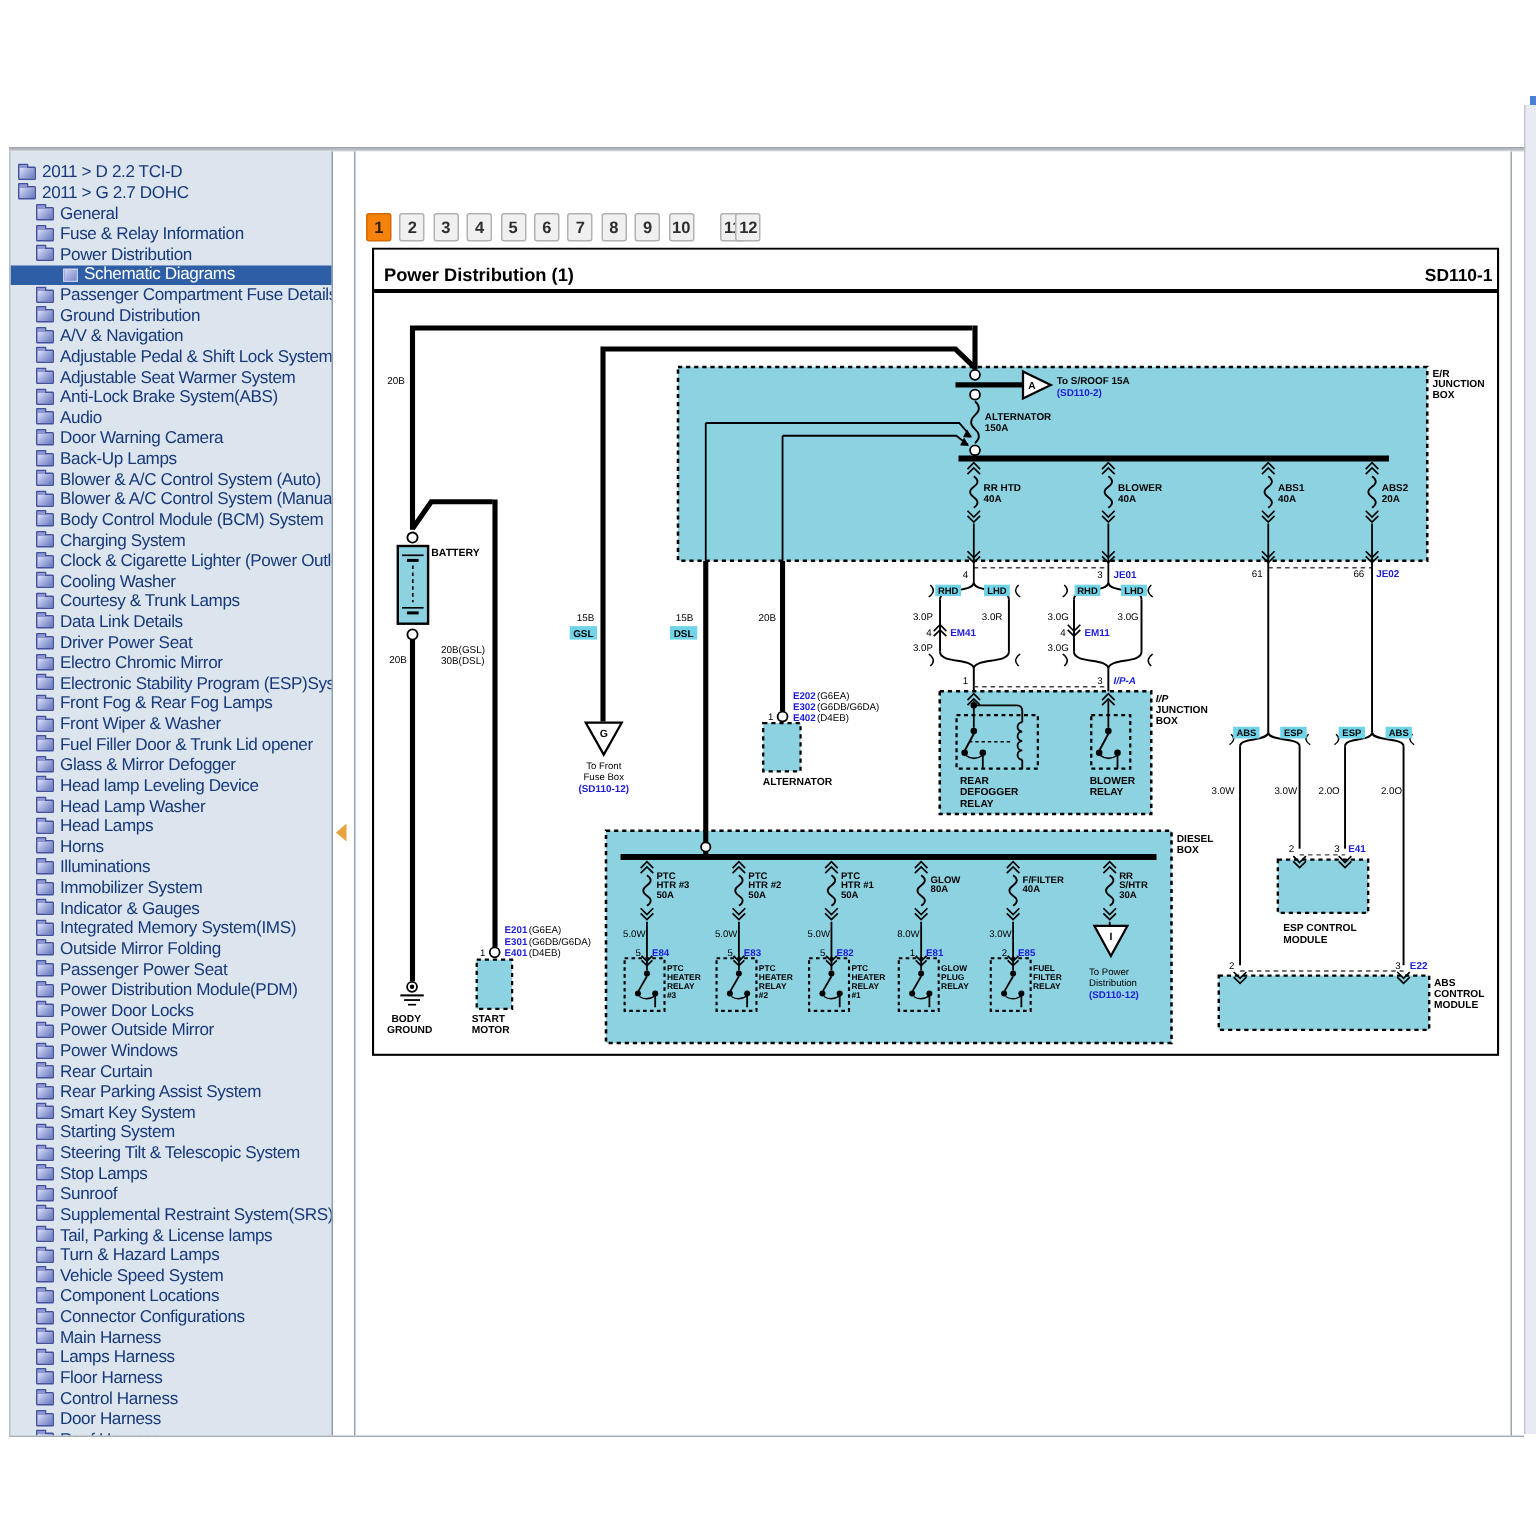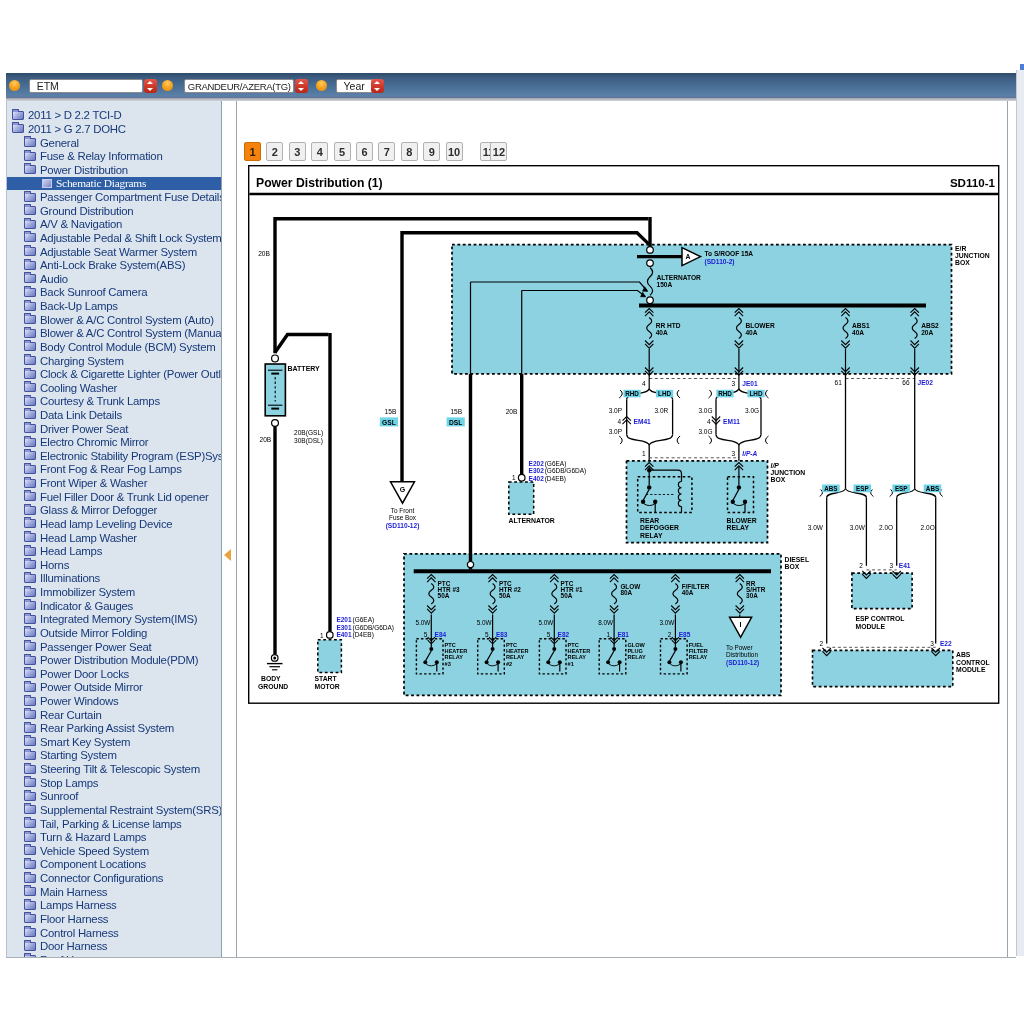--- a/index.html
+++ b/index.html
@@ -14,21 +14,21 @@
 .step:before,.step:after{content:"";position:absolute;left:3.6px;width:0;height:0;
 border-left:3px solid transparent;border-right:3px solid transparent;}
 .step:before{top:2.4px;border-bottom:3.4px solid #fff;}
 .step:after{bottom:2.4px;border-top:3.4px solid #fff;}
 #tbedge{position:absolute;left:6px;top:98px;width:1010px;height:3px;background:linear-gradient(#9aa0a8,#d4d7dc);}
 #sidebar{position:absolute;left:6px;top:101px;width:216px;height:856px;background:#dce5ee;
 border-right:1px solid #8fa0b0;border-left:1px solid #b9c2cc;overflow:hidden;box-sizing:border-box;text-align:center;}
 .ti{position:absolute;left:0;width:216px;height:13.6px;white-space:nowrap;display:flex;align-items:center;}
 .ti .lab{font-size:11.4px;color:#17397a;margin-left:4px;letter-spacing:-0.25px;}
 .ti.sel{background:#2e5fa6;}
-.ti.sel .lab{color:#fff;font-family:Liberation Serif, serif;}
+.ti.sel .lab{color:#fff;}
 .ic{display:inline-block;flex:none;}
 .fol{width:12px;height:9px;background:linear-gradient(135deg,#dfe4f6 0%,#aab4e2 40%,#67b 100%);
 border:1px solid #45519e;border-radius:1px;position:relative;box-sizing:border-box;}
 .fol:before{content:"";position:absolute;left:-1px;top:-3px;width:5px;height:2px;
 background:#8d98d2;border:1px solid #45519e;border-bottom:none;border-radius:1px 1px 0 0;}
 .doc{width:10px;height:9px;background:linear-gradient(135deg,#cfd4f2,#7a86c8);border:1px solid #9fb;
 border:1px solid #c8cdf0;box-sizing:border-box;}
 #sbarrow{position:absolute;left:224px;top:549px;width:0;height:0;
 border-top:6px solid transparent;border-bottom:6px solid transparent;border-right:7px solid #e8a33d;}
 #main{position:absolute;left:236px;top:101px;width:772px;height:856px;background:#fff;
@@ -36,31 +36,20 @@
 #bottomline{position:absolute;left:6px;top:957px;width:1010px;height:1px;background:#a8b0b8;}
 #crumb{position:absolute;left:244px;top:108px;width:764px;height:28px;background:#c4cadb;
 font-size:12.2px;color:#1e2c50;line-height:28px;padding-left:5px;box-sizing:border-box;}
 .pb{position:absolute;top:142px;width:17px;height:19px;background:#f0f0f0;border:1px solid #b2b2b2;
 border-radius:2px;font-size:11px;font-weight:bold;color:#2e2e2e;text-align:center;line-height:18px;box-sizing:border-box;}
 .pb.on{background:#f5820d;border-color:#d06c00;color:#30200a;}
 #grayband{position:absolute;left:1016px;top:70px;width:8px;height:886px;background:#e9ebf2;border-left:1px solid #c2c6d2;}
 #bluetick{position:absolute;left:1020px;top:64px;width:4px;height:6px;background:#4a7fd4;}
 </style></head><body>
 <div id="page">
- <div id="toolbar">
-  <div class="bullet" style="left:2.9px"></div>
-  <div class="selbox" style="left:22.7px;width:114px;">ETM</div>
-  <div class="step" style="left:137.6px"></div>
-  <div class="bullet" style="left:155.9px"></div>
-  <div class="selbox" style="left:177.8px;width:110.7px;font-size:9.5px;padding-left:3px;letter-spacing:-0.3px;">GRANDEUR/AZERA(TG)</div>
-  <div class="step" style="left:288.5px"></div>
-  <div class="bullet" style="left:309.7px"></div>
-  <div class="selbox" style="left:329.5px;width:40.6px;">Year</div>
-  <div class="step" style="left:364.7px"></div>
- </div>
  <div id="tbedge"></div>
  <div id="sidebar">
       <div class="ti" style="top:7.6px">
         <span class="ic fol" style="margin-left:5px"></span>
         <span class="lab">2011 &gt; D 2.2 TCI-D</span>
       </div>
       <div class="ti" style="top:21.2px">
         <span class="ic fol" style="margin-left:5px"></span>
         <span class="lab">2011 &gt; G 2.7 DOHC</span>
       </div>
@@ -103,21 +92,21 @@
       <div class="ti" style="top:157.4px">
         <span class="ic fol" style="margin-left:17px"></span>
         <span class="lab">Anti-Lock Brake System(ABS)</span>
       </div>
       <div class="ti" style="top:171.0px">
         <span class="ic fol" style="margin-left:17px"></span>
         <span class="lab">Audio</span>
       </div>
       <div class="ti" style="top:184.7px">
         <span class="ic fol" style="margin-left:17px"></span>
-        <span class="lab">Back Sunroof Camera</span>
+        <span class="lab">Door Warning Camera</span>
       </div>
       <div class="ti" style="top:198.3px">
         <span class="ic fol" style="margin-left:17px"></span>
         <span class="lab">Back-Up Lamps</span>
       </div>
       <div class="ti" style="top:211.9px">
         <span class="ic fol" style="margin-left:17px"></span>
         <span class="lab">Blower &amp; A/C Control System (Auto)</span>
       </div>
       <div class="ti" style="top:225.5px">

